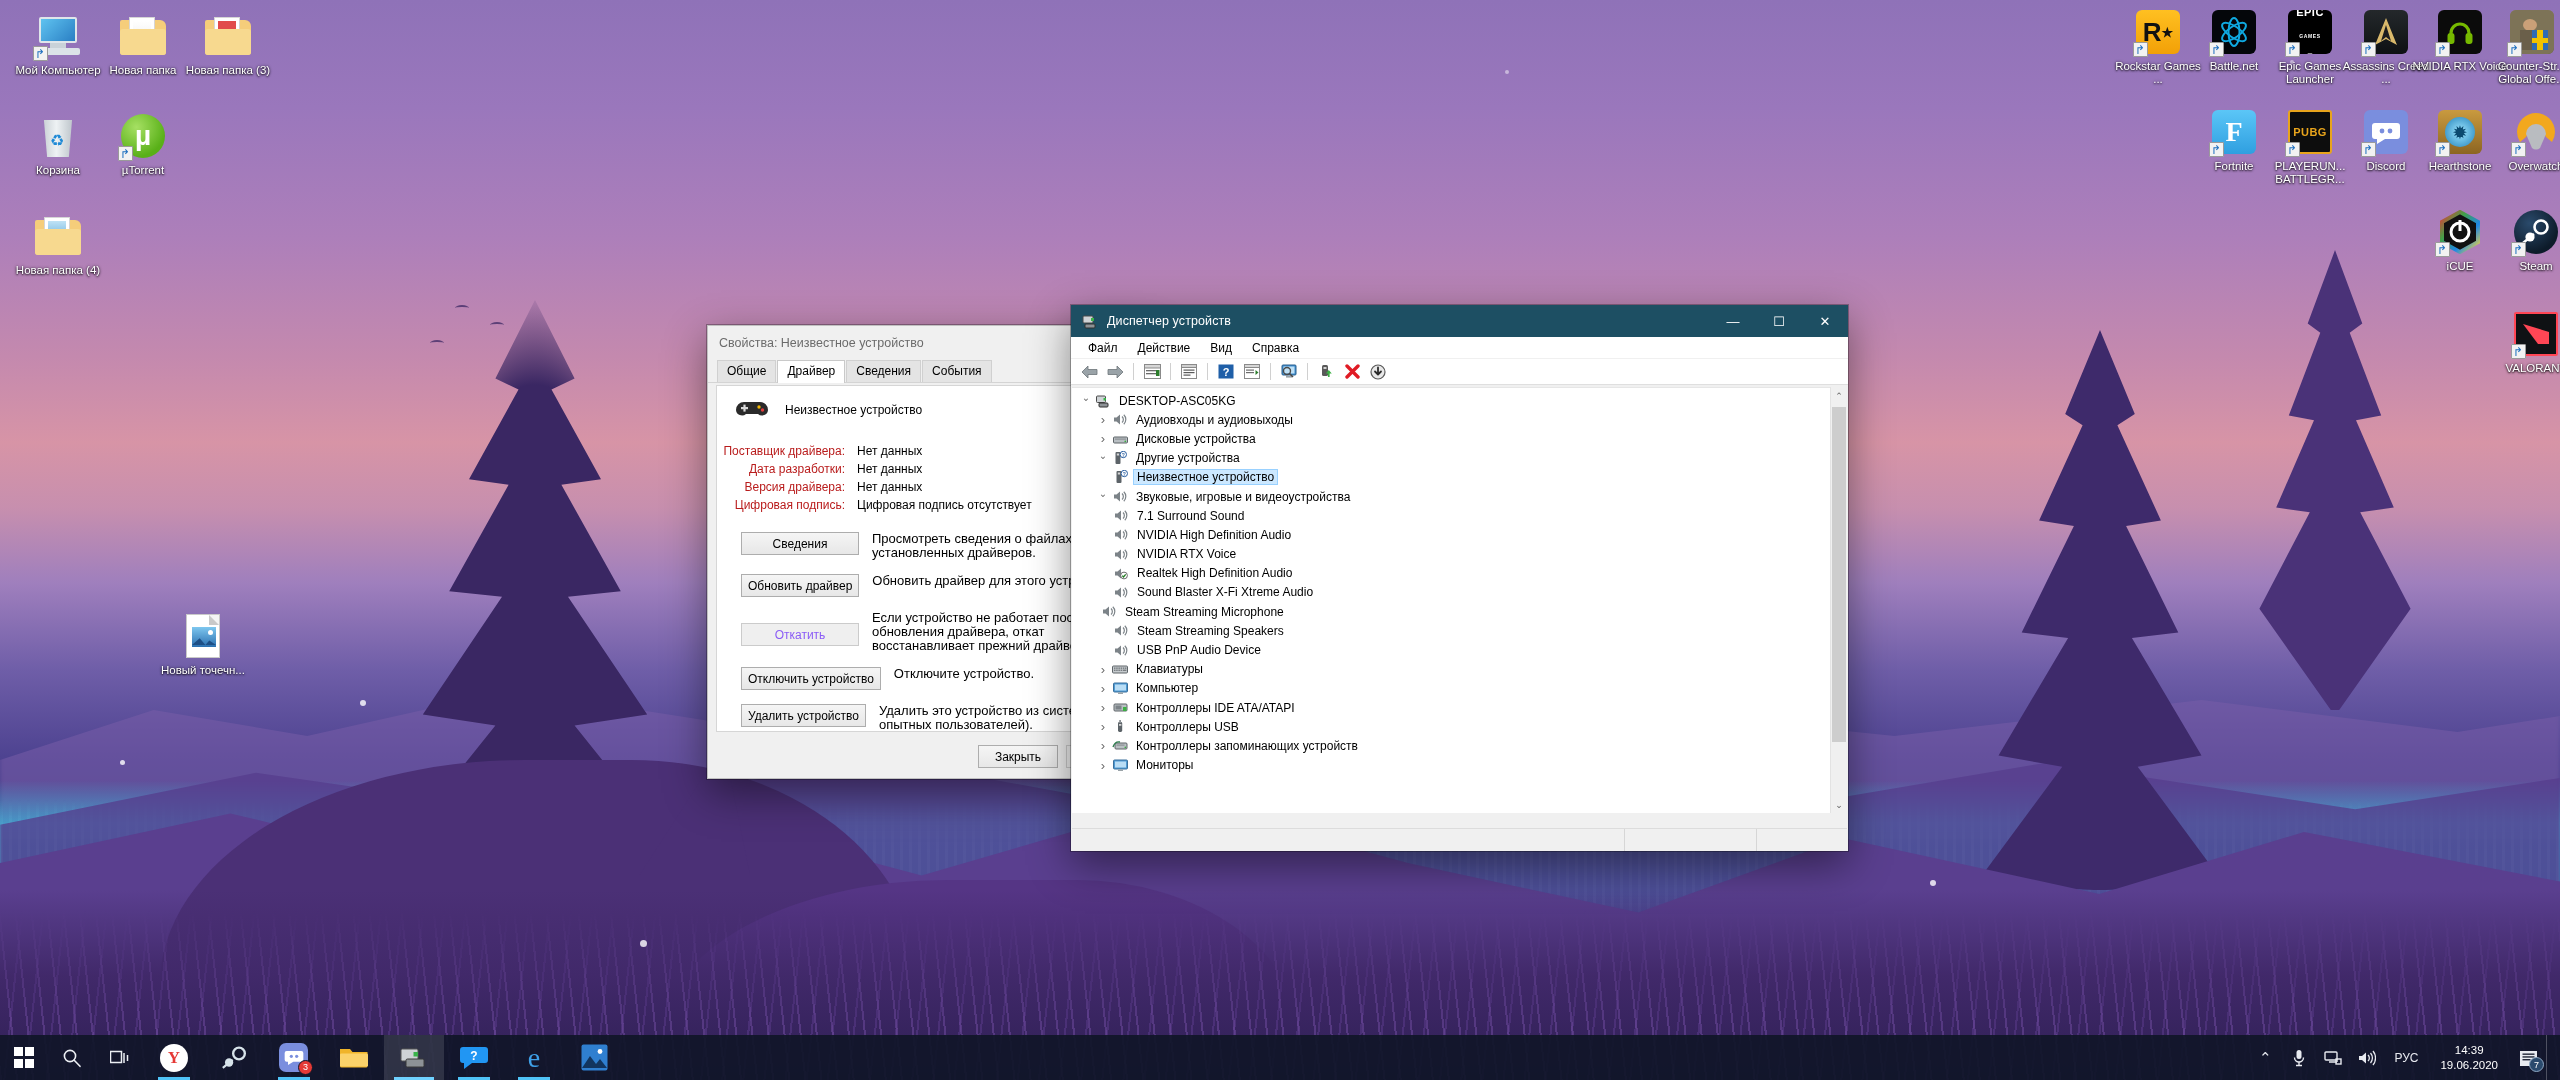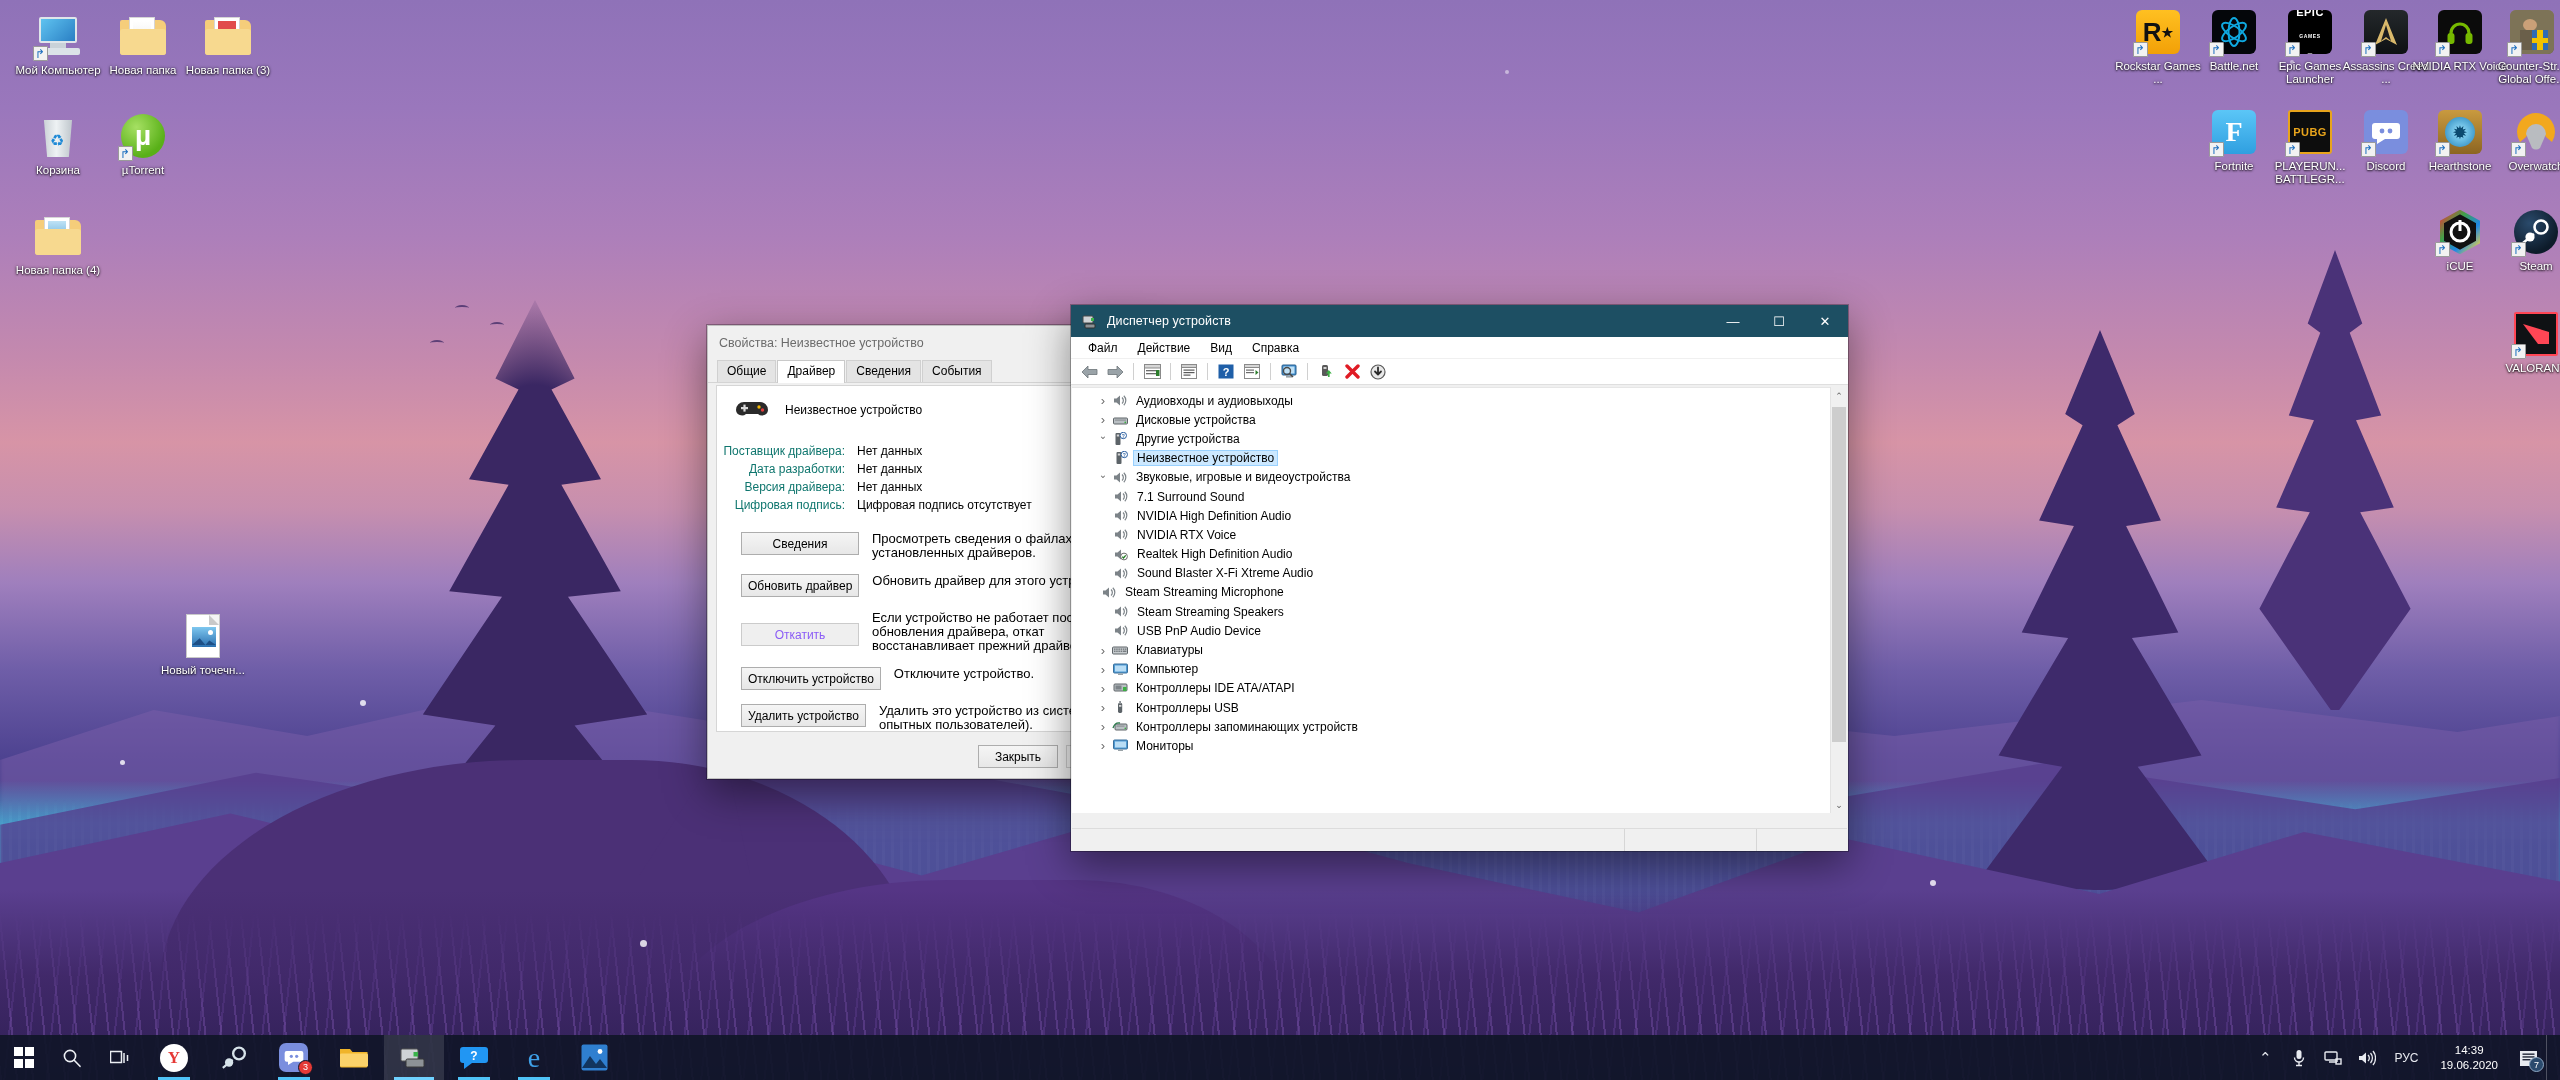--- a/index.html
+++ b/index.html
@@ -228,21 +228,21 @@
   .ptab.sel { background:#fff; border-color:#c9c9c9; position: relative; top: 1px; padding-bottom: 5px; }
   #props-body {
     position:absolute; left: 8px; top: 59px; right: 8px; bottom: 46px;
     background:#fff; border:1px solid #d6d6d6;
   }
   #props-devrow { display:flex; align-items:center; padding: 12px 0 0 18px; gap: 16px; }
   #props-devicon { width: 34px; height: 24px; position: relative; }
   #props-devname { font-size: 12px; }
   .ginfo { margin: 20px 0 0 0; }
   .ginfo .row { display:flex; padding: 2px 0; }
-  .ginfo .lbl { width: 140px; text-align: right; padding-right: 12px; font-size: 12px; color:#0f766e; }
+  .ginfo .lbl { width: 140px; text-align: right; padding-right: 12px; font-size: 12px; color:#b91c1c; }
   .ginfo .val { font-size: 12px; color:#000; }
   .btnrow { display: flex; align-items: flex-start; margin-top: 14px; padding-left: 24px; }
   .winbtn {
     min-width: 118px; height: 23px; background: linear-gradient(to bottom,#f5f5f5,#e7e7e7);
     border: 1px solid #adadad; font-size: 12px; color:#000; cursor: default;
     display:flex; align-items:center; justify-content:center; padding: 0 6px;
     font-family: "Liberation Sans", sans-serif;
   }
   .winbtn.disabled { color: #8b5cf6; background:#efefef; border-color:#cbcbcb; }
   .btnrow .desc { margin-left: 13px; font-size: 13px; line-height: 14px; color:#000; max-width: 250px; }
@@ -761,20 +761,31 @@
         <svg width="16" height="16" viewBox="0 0 16 16">
             <circle cx="8" cy="8" r="7" fill="#e8e8e8" stroke="#5a5a5a" stroke-width="1.2"></circle>
             <path d="M8 3.5 v6 M5 7.5 l3 3 l3 -3" stroke="#2a2a2a" stroke-width="1.8" fill="none" stroke-linecap="round" stroke-linejoin="round"></path>
           </svg>
       </div>
     </div>
 
     <div id="dm-tree">
       <div id="dm-treeinner">
 
+        <div class="trow" style="padding-left:6px;">
+          <span class="chev open"></span>
+          <span class="tico">
+            <svg width="15" height="14" viewBox="0 0 15 14">
+                <rect x="0.5" y="2" width="9" height="6.5" rx="1" fill="#cfd3d6" stroke="#4a4a4a"></rect>
+                <rect x="3" y="9" width="9" height="4" rx="1" fill="#8d9296" stroke="#303030"></rect>
+                <rect x="7.5" y="4" width="2.5" height="2.5" fill="#3ab34a"></rect>
+              </svg>
+          </span>
+          <span class="tlabel">DESKTOP-ASC05KG</span>
+        </div>
 
         <div class="trow" style="padding-left:23px;">
           <span class="chev closed"></span>
           <span class="tico">
             <svg width="14" height="13" viewBox="0 0 14 13">
                 <path d="M1 4.5 h2.5 L7 1.5 v10 L3.5 8.5 H1 z" fill="#7c8388"></path>
                 <path d="M9 3.5 a4 4 0 0 1 0 6" stroke="#7c8388" stroke-width="1.2" fill="none"></path>
                 <path d="M10.8 1.8 a6.5 6.5 0 0 1 0 9.4" stroke="#7c8388" stroke-width="1.2" fill="none"></path>
               </svg>
           </span>

